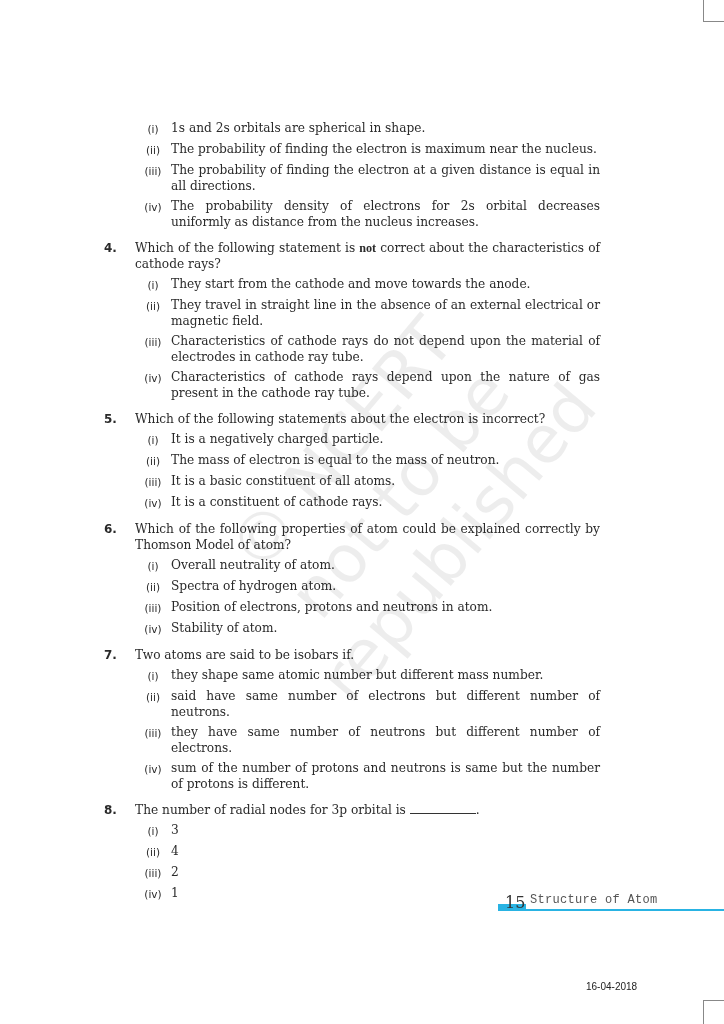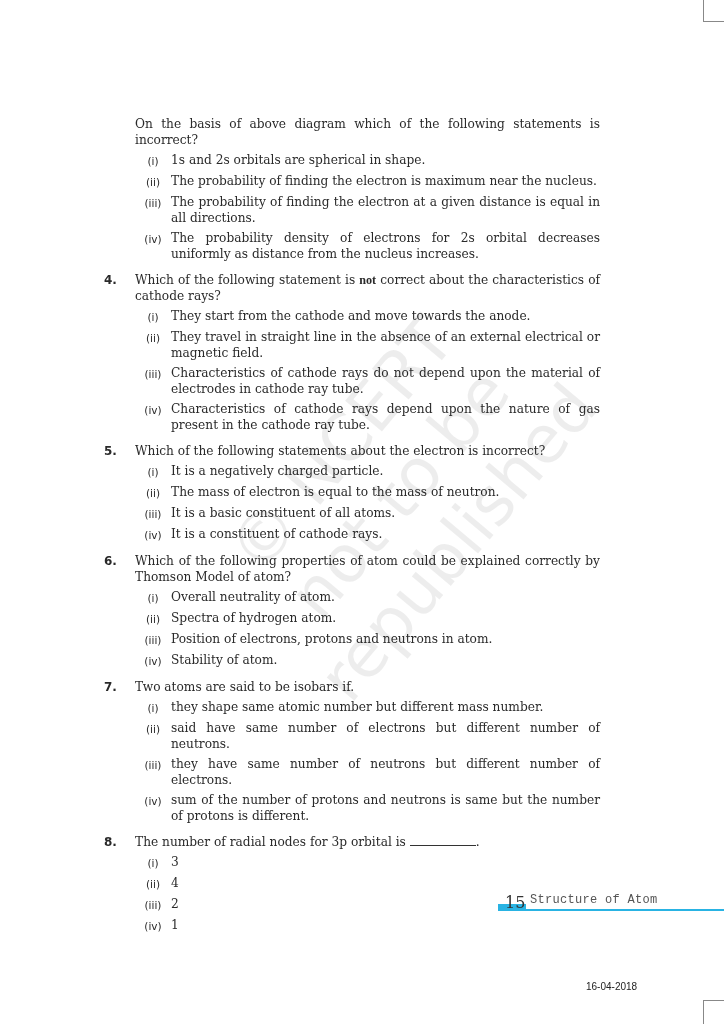--- a/index.html
+++ b/index.html
@@ -38,24 +38,20 @@
   <div class="crop-tr"></div>
 
   <div class="watermark">
     <div>© NCERT</div>
     <div>not to be republished</div>
   </div>
 
   <div class="content">
 
     <div class="q">
-      <div class="qrow">
-        <div class="qnum"></div>
-        <div class="qtext">On the basis of above diagram which of the following statements is incorrect?</div>
-      </div>
       <div class="opts">
         <div class="opt">
           <span class="olab">(i)</span>
           <span class="otext">1s and 2s orbitals are spherical in shape.</span>
         </div>
         <div class="opt">
           <span class="olab">(ii)</span>
           <span class="otext">The probability of finding the electron is maximum near the nucleus.</span>
         </div>
         <div class="opt">

